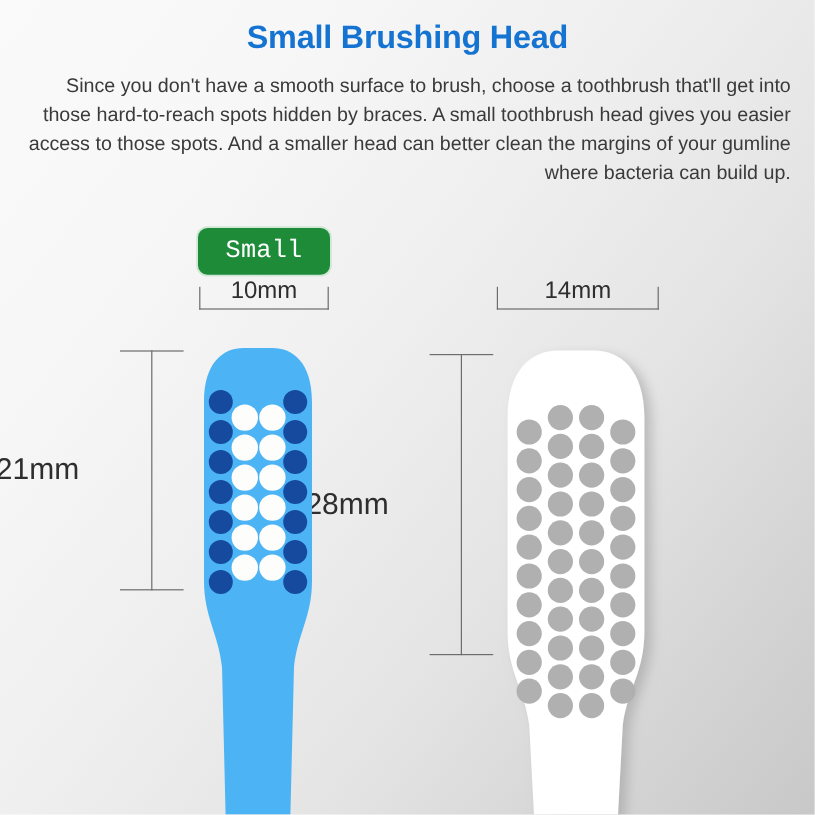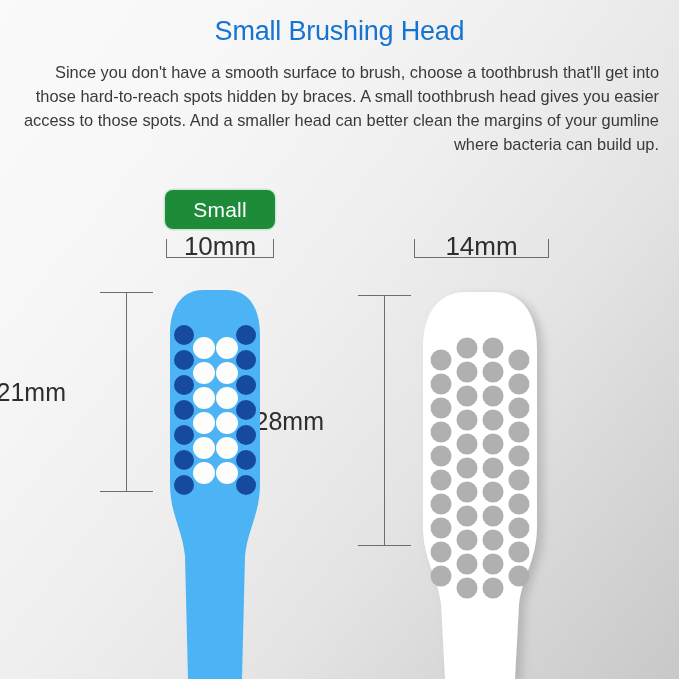--- a/index.html
+++ b/index.html
@@ -27,21 +27,21 @@
   }
 
   
   #title {
     position: absolute;
     top: 16px;
     left: 0;
     width: 679px;
     text-align: center;
     font-size: 27px;
-    font-weight: normal;
+    font-weight: bold;
     color: #1573d2;
     letter-spacing: -0.2px;
   }
   #body-copy {
     position: absolute;
     top: 60px;
     left: 20px;
     width: 639px;
     text-align: right;
     font-size: 16.4px;
@@ -53,20 +53,21 @@
   .badge {
     position: absolute;
     box-sizing: border-box;
     height: 39px;
     border-radius: 8px;
     color: #ffffff;
     font-size: 21px;
     line-height: 39px;
     text-align: center;
     letter-spacing: 0.2px;
+    font-family: Liberation Mono, monospace;
   }
   #badge-small {
     left: 165px;
     top: 190px;
     width: 110px;
     background: #1d8b38;
     box-shadow: 0 0 0 1.5px #cfe8d6;
   }
   #badge-regular {
     left: 425px;
@@ -92,21 +93,21 @@
     height: 19px;
     background: #6d6d6d;
   }
   .dim-h .cap.l { left: 0; }
   .dim-h .cap.r { right: 0; }
   .dim-h .lbl {
     position: absolute;
     left: 0; top: -8px;
     width: 100%;
     text-align: center;
-    font-size: 26px;
+    font-size: 20px;
     color: #2e2e2e;
     background: transparent;
   }
 
   .dim-v { position: absolute; }
   .dim-v .bar {
     position: absolute;
     left: 26px; top: 0;
     width: 1px;
     height: 100%;

